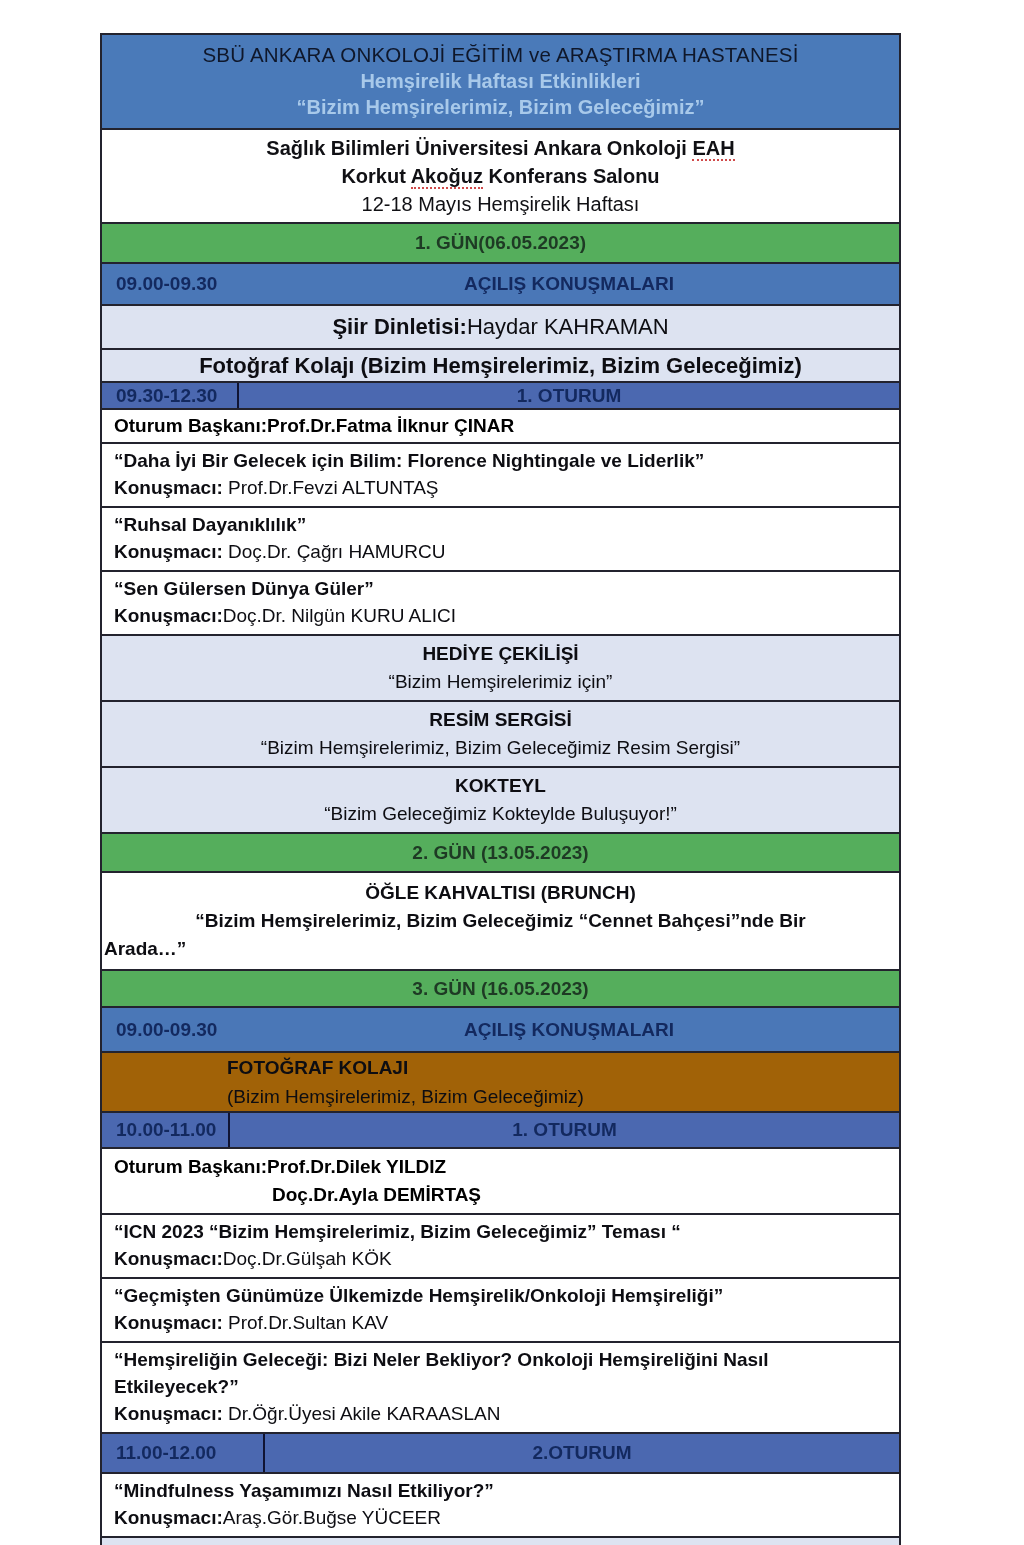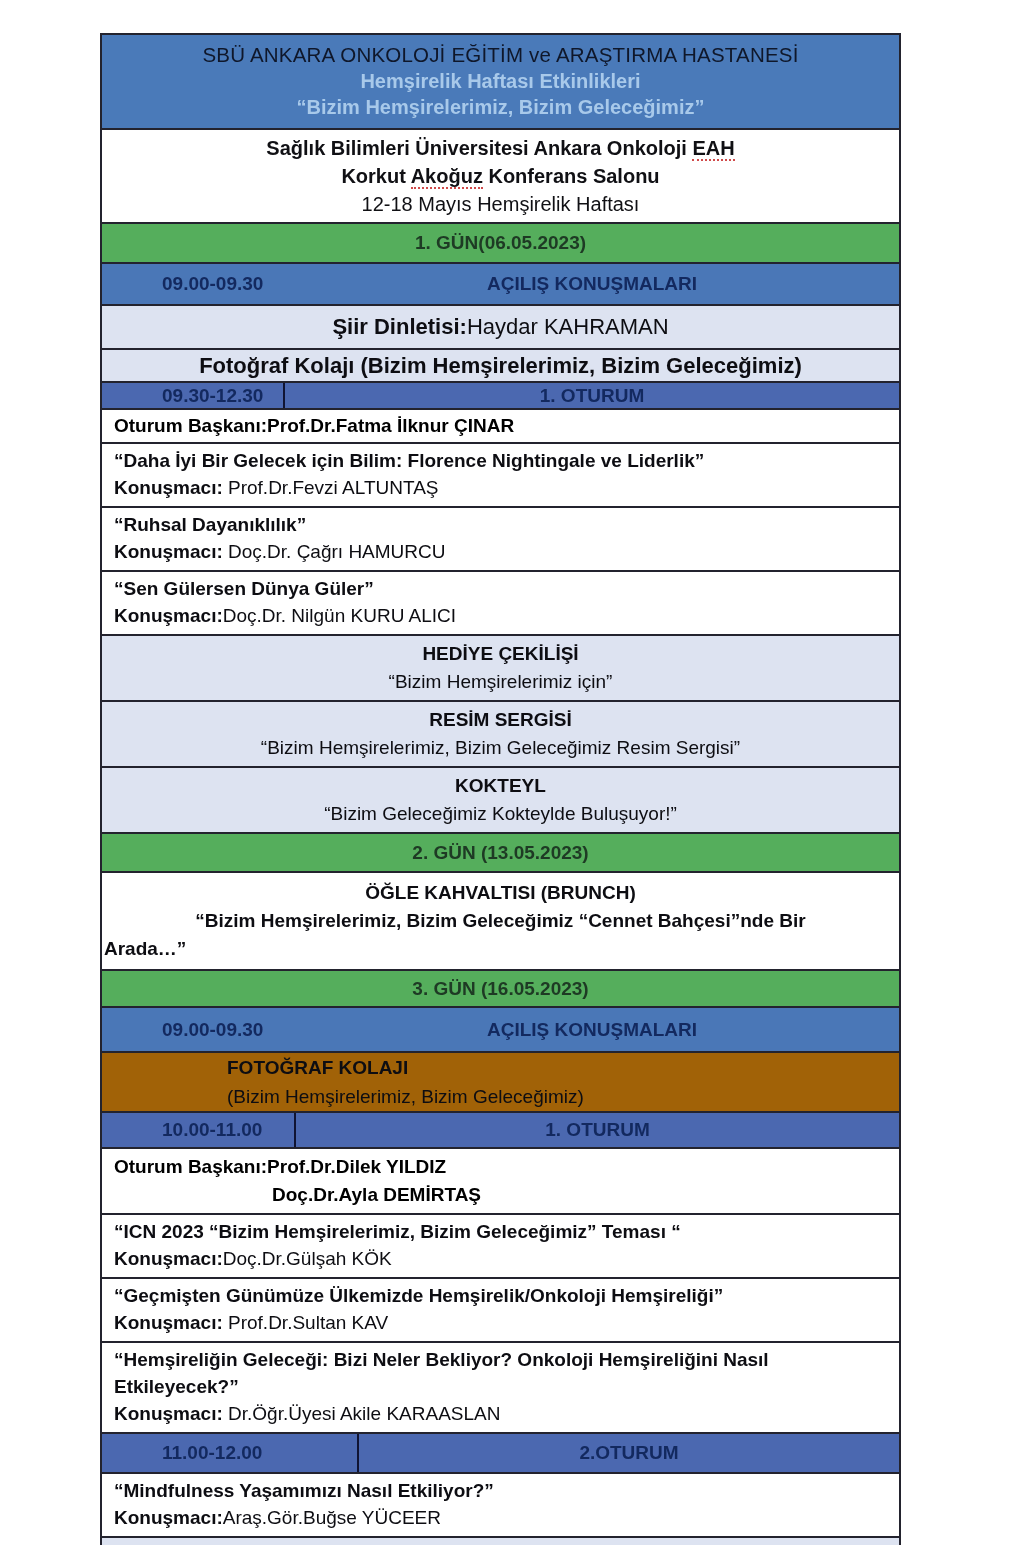--- a/index.html
+++ b/index.html
@@ -19,26 +19,26 @@
   
   .sub{background:#ffffff;text-align:center;padding:4px 0;color:#101014;}
   .sub div{font-size:20px;line-height:28px;font-weight:bold;}
   .sub .l3{font-weight:normal;}
 
   
   .day{background:#55ae5c;display:flex;align-items:center;justify-content:center;
        color:#1e3a24;font-weight:bold;font-size:19px;}
 
   
-  .ses{display:flex;align-items:stretch;color:#13295f;font-weight:bold;font-size:19px;padding-left:46px;}
+  .ses{display:flex;align-items:stretch;color:#13295f;font-weight:bold;font-size:19px;}
   .ses.acl{background:#4a77b7;}
   .ses.otr{background:#4b68b0;}
   .ses .time{display:flex;align-items:center;padding-left:14px;box-sizing:border-box;}
   .ses .stt{flex:1;display:flex;align-items:center;justify-content:center;}
-  .w137{width:137px}.w148{width:148px}.w185{width:211px}
+  .w137{width:137px}.w148{width:128px}.w185{width:163px}
   .dv{border-right:2px solid #101433;}
 
   .lt{background:#dde3f1;}
   .wt{background:#ffffff;}
 
   
   .info1{display:flex;align-items:center;justify-content:center;font-size:22px;color:#0d0d12;}
   .info1 .lbl{font-weight:bold;}
   .info2{display:flex;flex-direction:column;justify-content:center;text-align:center;
          font-size:19px;color:#0d0d12;padding:4px 0;}

